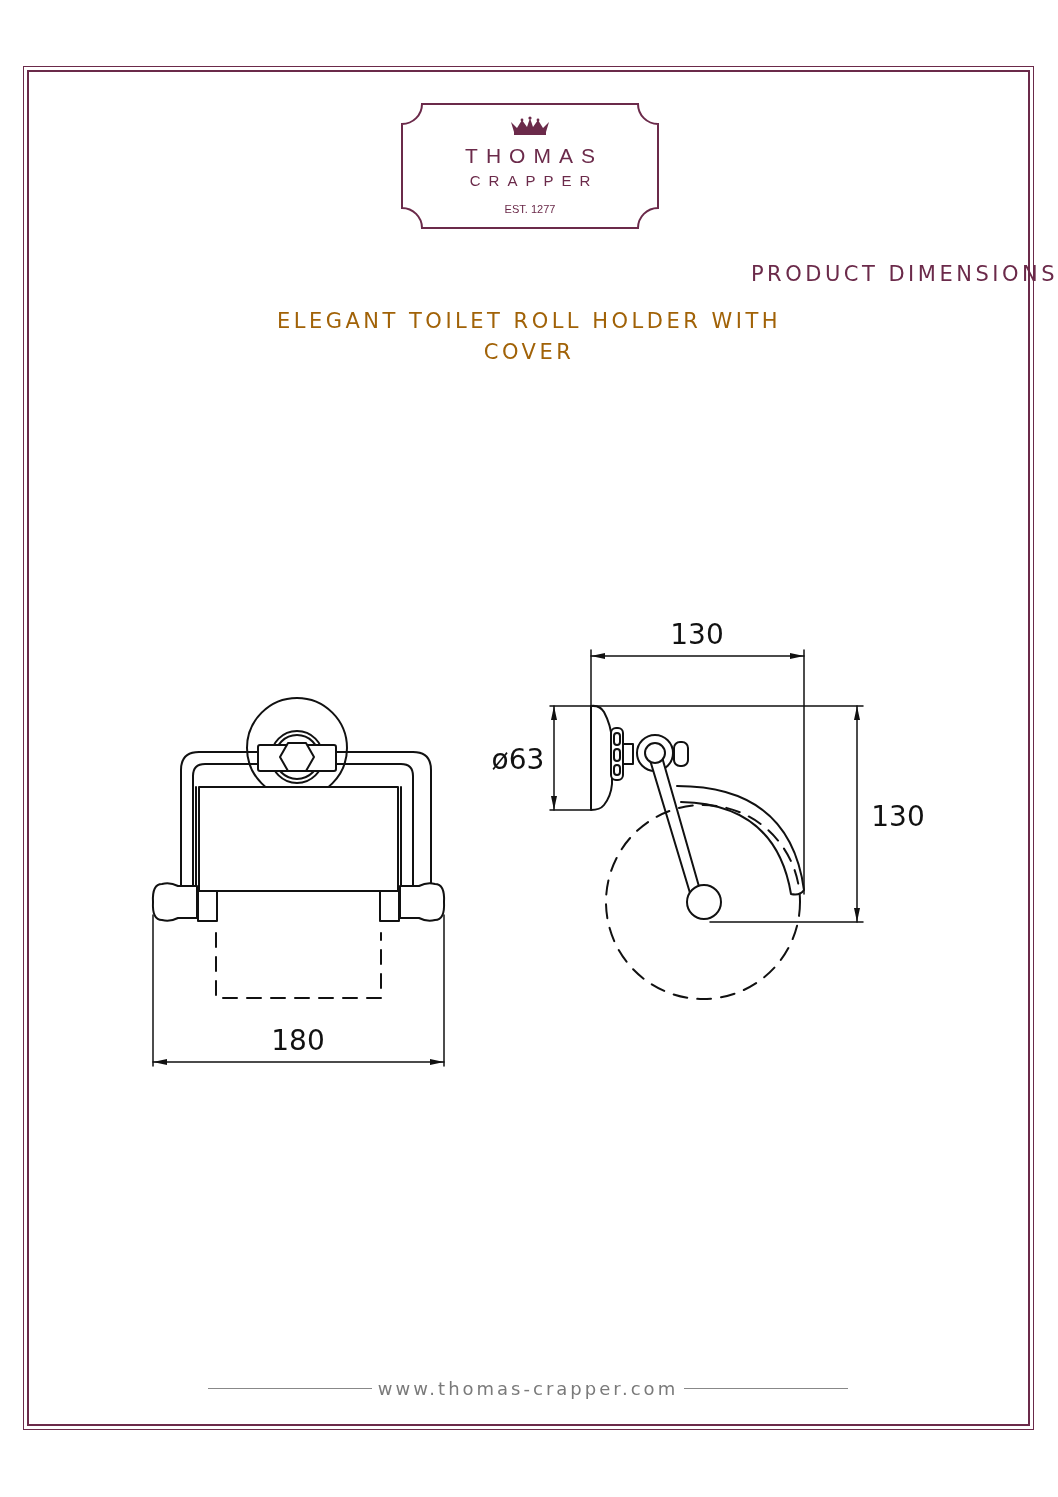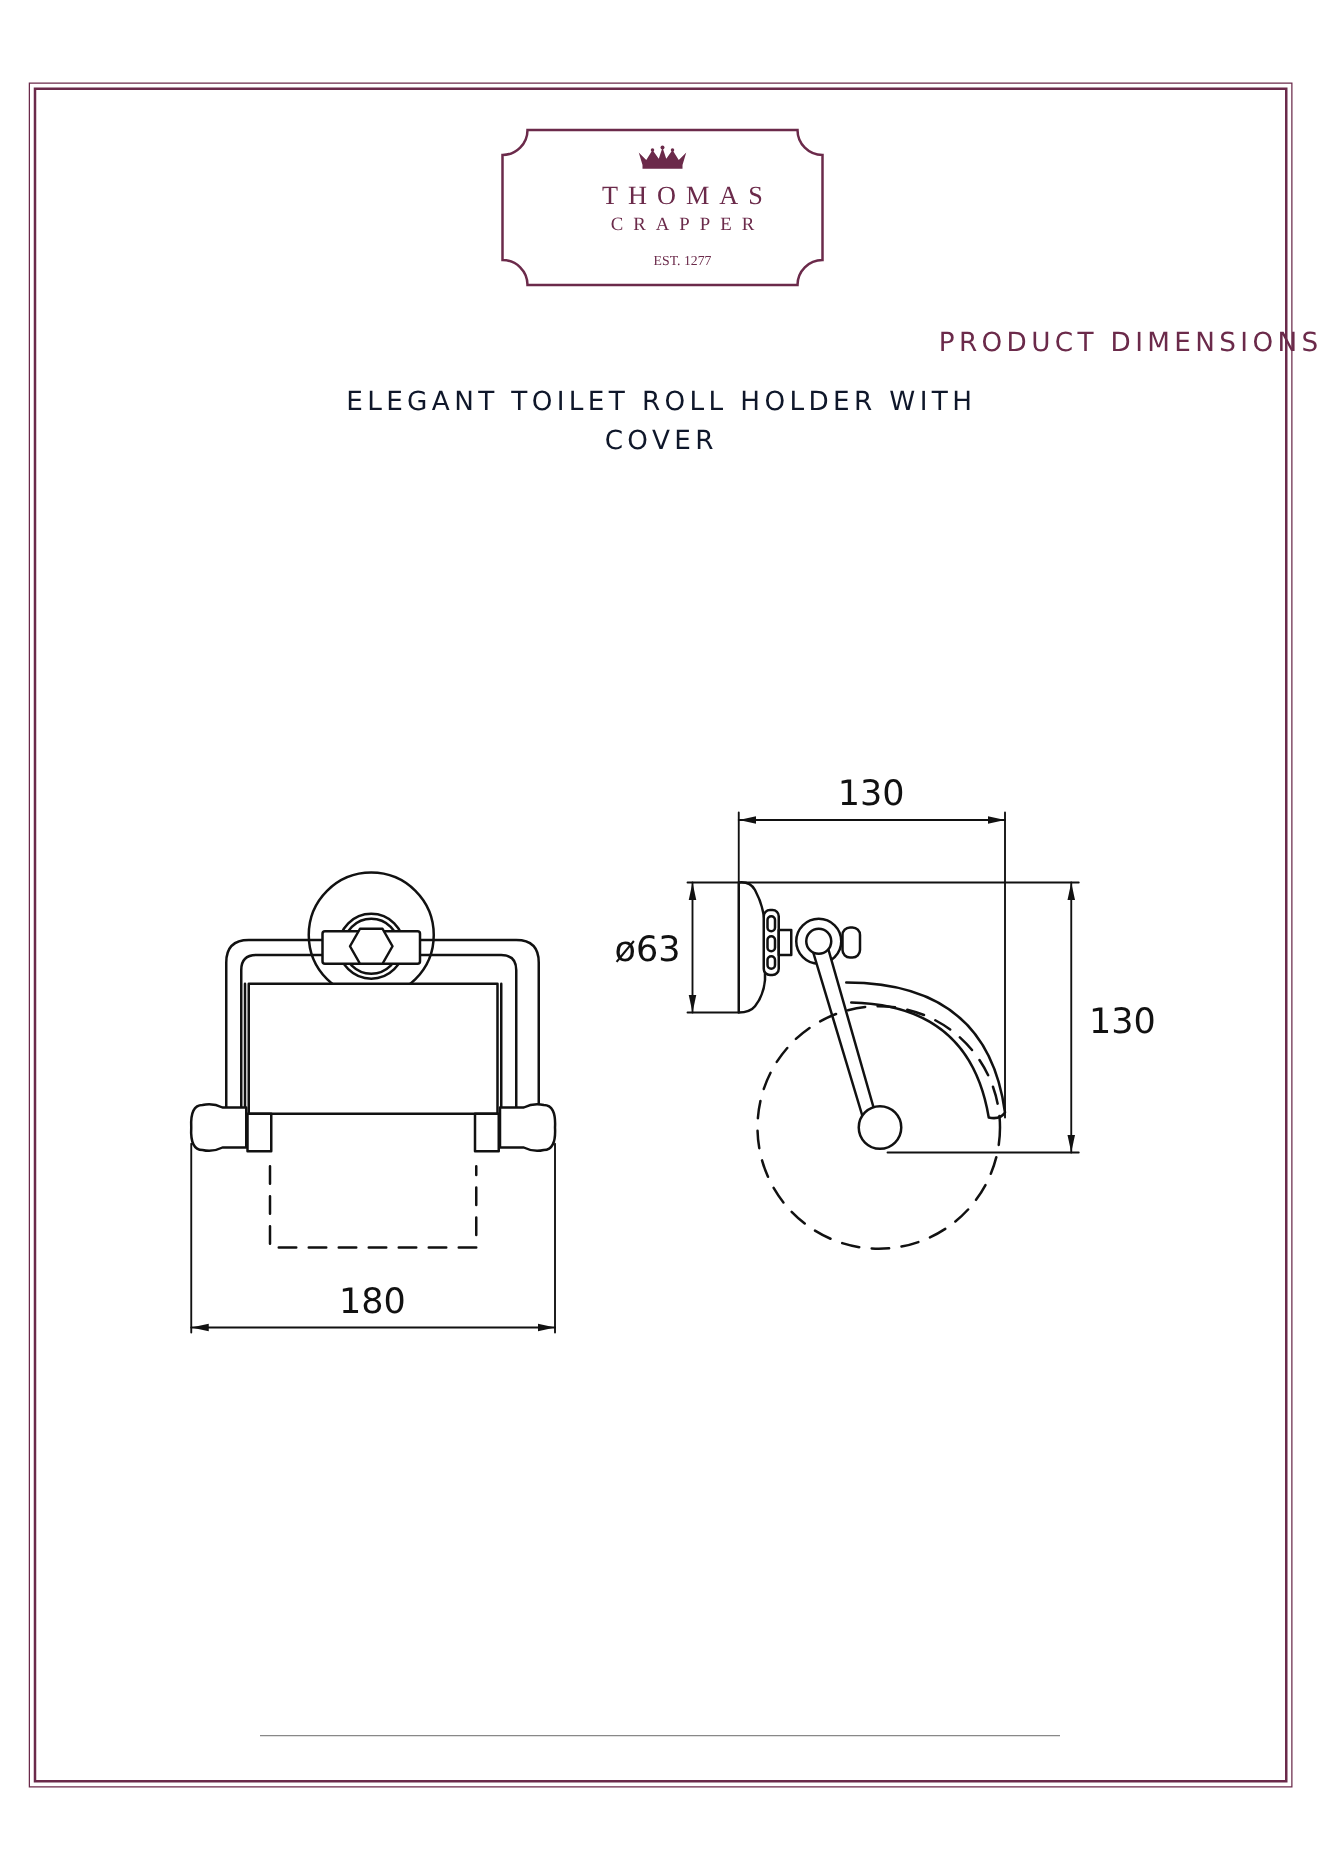--- a/index.html
+++ b/index.html
@@ -1,26 +1,26 @@
 <!DOCTYPE html>
 <html><head>
 <meta charset="utf-8">
 <style>
   html, body { margin:0; padding:0; background:#ffffff; }
   body { width:1058px; height:1497px; position:relative; overflow:hidden; font-family:"DejaVu Sans", sans-serif; }
   .frame-outer { position:absolute; left:23px; top:66px; width:1011px; height:1364px; border:1px solid #6b2a4a; box-sizing:border-box; }
   .frame-inner { position:absolute; left:27px; top:70px; width:1003px; height:1356px; border:2px solid #6b2a4a; box-sizing:border-box; }
   .logo { position:absolute; left:400px; top:102px; width:260px; height:128px; }
   .logo svg { position:absolute; left:0; top:0; }
-  .brand { position:absolute; left:16px; width:260px; text-align:center; color:#6b2a4a; font-family:Liberation Serif, serif; }
+  .brand { position:absolute; left:0; width:260px; text-align:center; color:#6b2a4a; font-family:Liberation Sans, sans-serif; }
   .brand-line1 { top:42px; font-size:21px; letter-spacing:8px; padding-left:8px; box-sizing:border-box; }
   .brand-line2 { top:70px; font-size:15px; letter-spacing:8px; padding-left:8px; box-sizing:border-box; }
   .brand-est { top:101px; font-size:11px; letter-spacing:0px; }
   .title { position:absolute; left:0; width:1058px; top:262px; text-align:right; color:#6b2a4a; font-size:21px; letter-spacing:3.5px; font-family:"DejaVu Sans", sans-serif; }
-  .subtitle { position:absolute; left:230px; width:598px; top:306px; text-align:center; color:#0f172a; font-size:21px; letter-spacing:3.5px; line-height:31px; font-family:"DejaVu Sans", sans-serif; }
+  .subtitle { position:absolute; left:230px; width:598px; top:306px; text-align:center; color:#a16207; font-size:21px; letter-spacing:3.5px; line-height:31px; font-family:"DejaVu Sans", sans-serif; }
   .drawing { position:absolute; left:0; top:0; }
   .dim-text { font-family:"DejaVu Sans", sans-serif; font-size:28px; fill:#111; }
   .footer { position:absolute; left:208px; top:1374px; width:640px; height:28px; display:flex; align-items:center; }
   .footer .rule { flex:1; height:1px; background:#888; }
   .footer .url { color:#7a7a7a; font-size:18px; letter-spacing:3px; padding:0 6px; font-family:"DejaVu Sans", sans-serif; }
 </style>
 </head>
 <body>
 
 <div class="frame-outer"></div>
@@ -124,14 +124,15 @@
   </g>
 
   <text class="dim-text" x="298" y="1050" text-anchor="middle">180</text>
   <text class="dim-text" x="697" y="644" text-anchor="middle">130</text>
   <text class="dim-text" x="898" y="826" text-anchor="middle">130</text>
   <text class="dim-text" x="518" y="769" text-anchor="middle">ø63</text>
 </svg>
 
 <div class="footer">
   <div class="rule"></div>
+  <div class="url">www.thomas-crapper.com</div>
   <div class="rule"></div>
 </div>
 
 </body></html>

